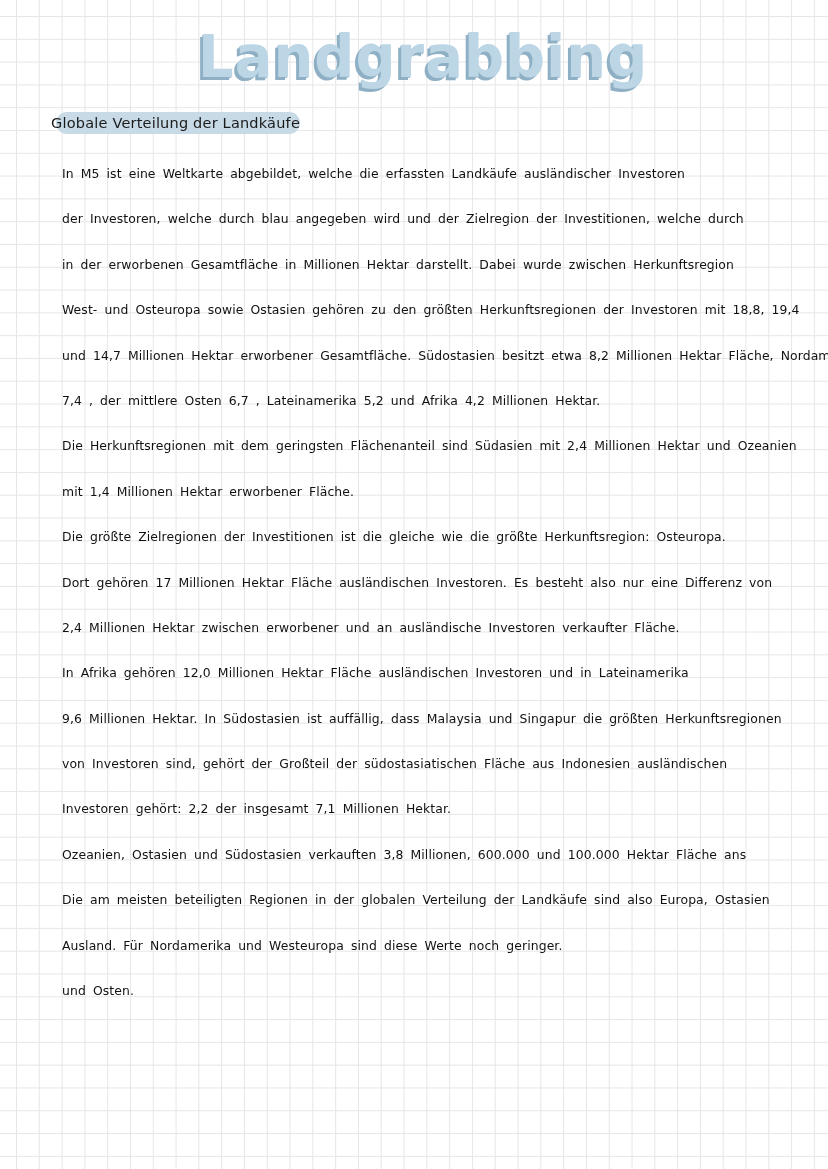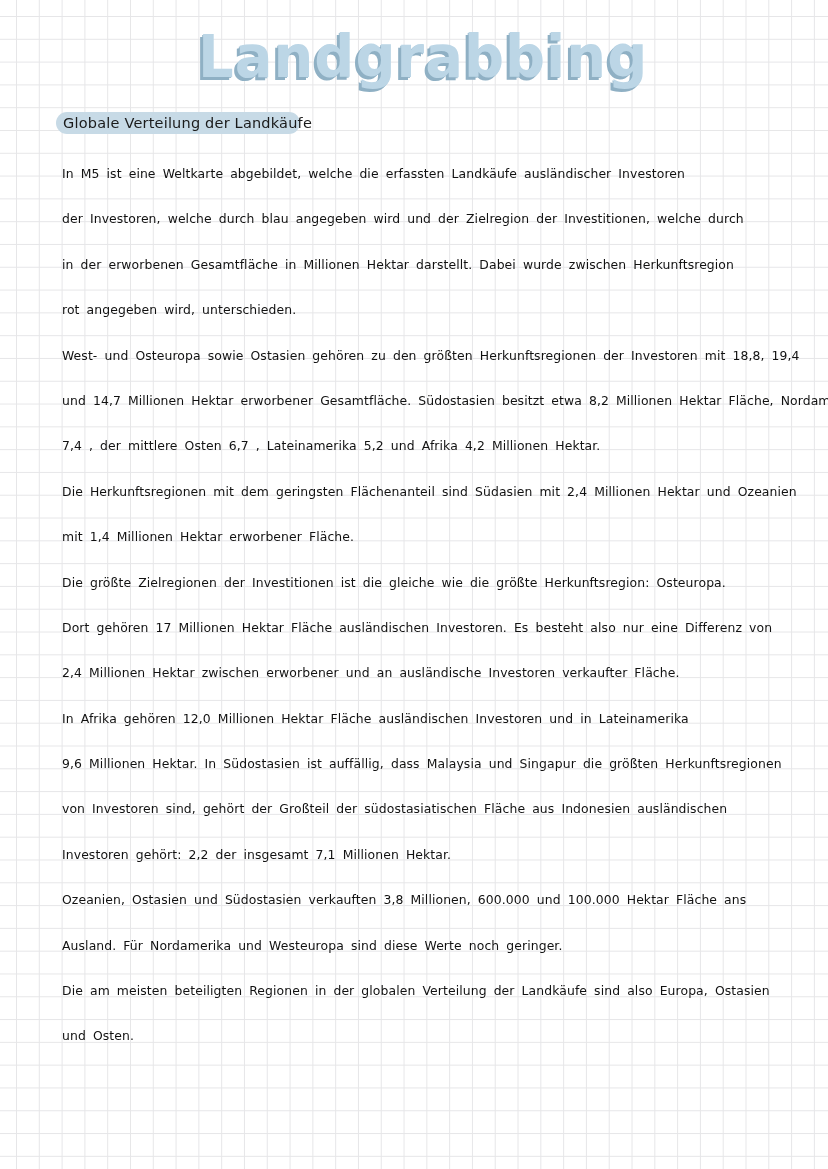--- a/index.html
+++ b/index.html
@@ -23,21 +23,21 @@
       text-shadow: -3px 3px 0 #8fb0c4, -1px 1px 0 #9fbdd0;
       line-height: 70px;
       transform: scaleY(1.05);
     }
     .subtitle-bar {
       position: absolute; left: 56px; top: 112px;
       width: 244px; height: 22px;
       background: #c7dae6; border-radius: 11px;
     }
     .subtitle {
-      position: absolute; left: 63px; top: 112px;
+      position: absolute; left: 51px; top: 112px;
       font-size: 14.5px; line-height: 22px; letter-spacing: 0.2px;
       color: #1a1a1a;
     }
     .lines { position: absolute; left: 62px; top: 162px; width: 760px; }
     .line {
       height: 45.4px; line-height: 24px;
       font-size: 12.4px; white-space: nowrap;
       color: #111; letter-spacing: 0.1px;
       word-spacing: 3px;
     }
@@ -47,30 +47,29 @@
 
 <div class="title">Landgrabbing</div>
 
 <div class="subtitle-bar"></div>
 <div class="subtitle">Globale Verteilung der Landkäufe</div>
 
 <div class="lines">
   <div class="line">In M5 ist eine Weltkarte abgebildet, welche die erfassten Landkäufe ausländischer Investoren</div>
   <div class="line">der Investoren, welche durch blau angegeben wird und der Zielregion der Investitionen, welche durch</div>
   <div class="line">in der erworbenen Gesamtfläche in Millionen Hektar darstellt. Dabei wurde zwischen Herkunftsregion</div>
-  <div class="line">rot angegeben wird, unterschieden.</div>
   <div class="line">West- und Osteuropa sowie Ostasien gehören zu den größten Herkunftsregionen der Investoren mit 18,8, 19,4</div>
   <div class="line">und 14,7 Millionen Hektar erworbener Gesamtfläche. Südostasien besitzt etwa 8,2 Millionen Hektar Fläche, Nordamerika</div>
   <div class="line">7,4 , der mittlere Osten 6,7 , Lateinamerika 5,2 und Afrika 4,2 Millionen Hektar.</div>
   <div class="line">Die Herkunftsregionen mit dem geringsten Flächenanteil sind Südasien mit 2,4 Millionen Hektar und Ozeanien</div>
   <div class="line">mit 1,4 Millionen Hektar erworbener Fläche.</div>
   <div class="line">Die größte Zielregionen der Investitionen ist die gleiche wie die größte Herkunftsregion: Osteuropa.</div>
   <div class="line">Dort gehören 17 Millionen Hektar Fläche ausländischen Investoren. Es besteht also nur eine Differenz von</div>
   <div class="line">2,4 Millionen Hektar zwischen erworbener und an ausländische Investoren verkaufter Fläche.</div>
   <div class="line">In Afrika gehören 12,0 Millionen Hektar Fläche ausländischen Investoren und in Lateinamerika</div>
   <div class="line">9,6 Millionen Hektar. In Südostasien ist auffällig, dass Malaysia und Singapur die größten Herkunftsregionen</div>
   <div class="line">von Investoren sind, gehört der Großteil der südostasiatischen Fläche aus Indonesien ausländischen</div>
   <div class="line">Investoren gehört: 2,2 der insgesamt 7,1 Millionen Hektar.</div>
   <div class="line">Ozeanien, Ostasien und Südostasien verkauften 3,8 Millionen, 600.000 und 100.000 Hektar Fläche ans</div>
+  <div class="line">Die am meisten beteiligten Regionen in der globalen Verteilung der Landkäufe sind also Europa, Ostasien</div>
   <div class="line">Ausland. Für Nordamerika und Westeuropa sind diese Werte noch geringer.</div>
-  <div class="line">Die am meisten beteiligten Regionen in der globalen Verteilung der Landkäufe sind also Europa, Ostasien</div>
   <div class="line">und Osten.</div>
 </div>
 
 </body></html>

